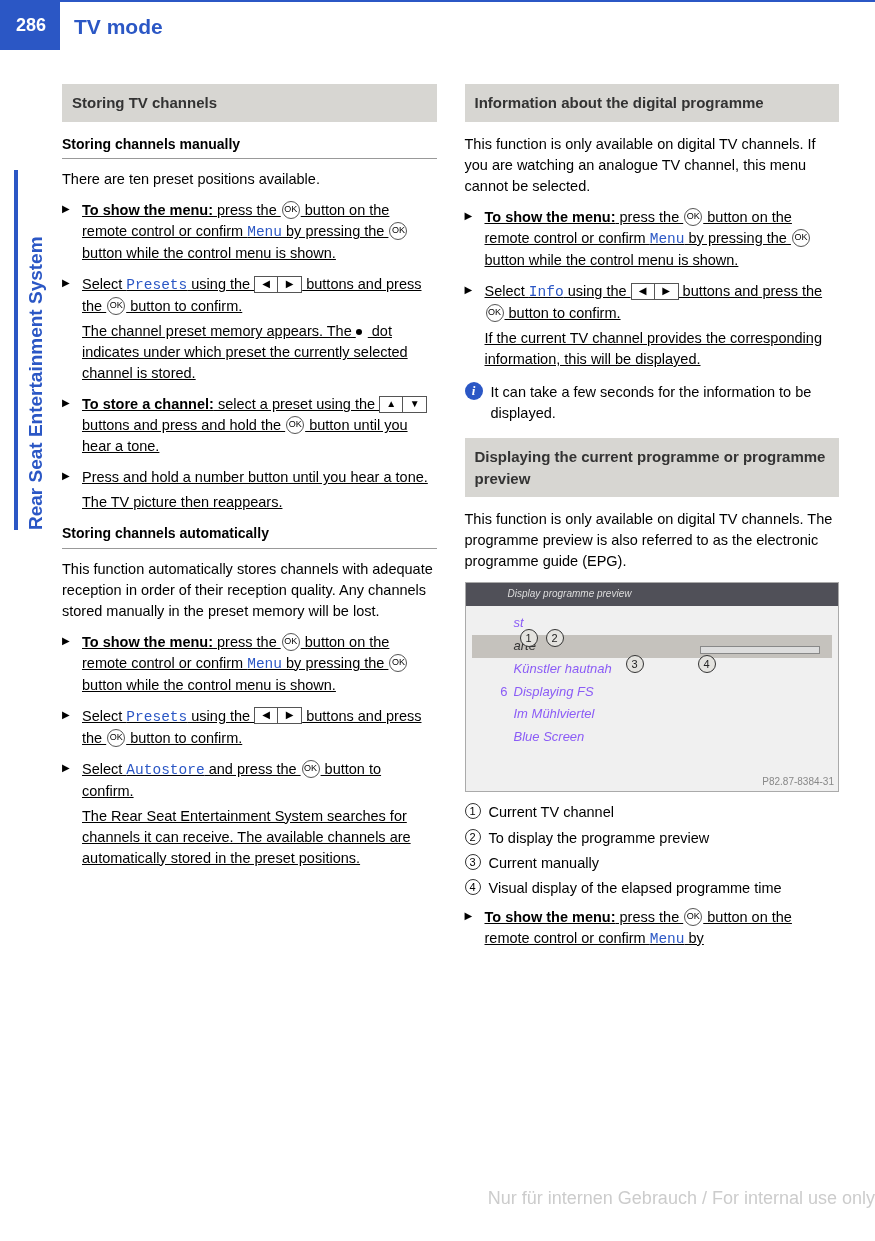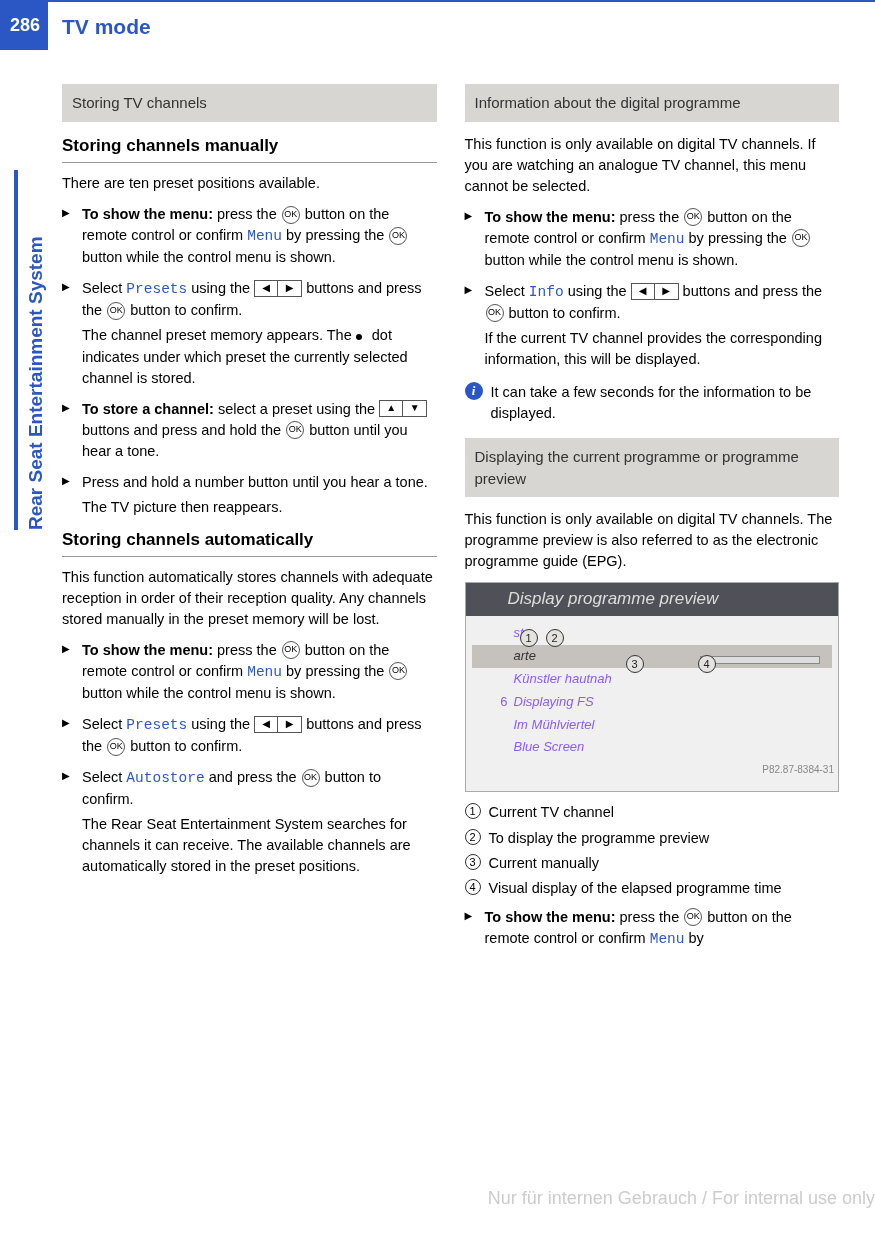--- a/index.html
+++ b/index.html
@@ -22,21 +22,21 @@
       height: 56px;
       position: relative;
     }
     .page-num {
       display: inline-block;
       background: #2b57c5;
       color: #fff;
       font-weight: bold;
       font-size: 18px;
       padding: 12px 14px 12px 10px;
-      width: 48px;
+      width: 60px;
       text-align: right;
       vertical-align: top;
     }
     .header-title {
       display: inline-block;
       color: #2b57c5;
       font-weight: bold;
       font-size: 21px;
       padding: 12px 0 0 10px;
       vertical-align: top;
@@ -73,41 +73,42 @@
     .content {
       display: flex;
       gap: 28px;
       padding: 28px 36px 0 62px;
     }
     .col {
       width: 50%;
     }
     .section-bar {
       background: #d7d6d2;
-      font-weight: normal;
+      font-weight: bold;
       padding: 8px 10px;
       margin-bottom: 12px;
       font-size: 15px;
       color: #333;
     }
     .subhead {
       font-weight: bold;
       border-bottom: 1px solid #999;
       padding-bottom: 4px;
       margin-top: 6px;
       margin-bottom: 10px;
-      font-size: 17px;
+      font-size: 14px;
     }
     .para {
       margin-bottom: 10px;
     }
     .bullet-item {
       position: relative;
       padding-left: 20px;
       margin-bottom: 10px;
+      text-decoration: underline;
     }
     .bullet-item::before {
       content: "▶";
       position: absolute;
       left: 0;
       top: 2px;
       font-size: 10px;
     }
     .or-line {
       margin-bottom: 8px;
@@ -185,21 +186,21 @@
       margin: 6px 0 10px;
       position: relative;
       height: 210px;
       font-size: 13px;
       color: #555;
     }
     .fig-header {
       background: #505058;
       color: #ddd;
       padding: 4px 8px 4px 42px;
-      font-size: 17px;
+      font-size: 10px;
       font-style: italic;
     }
     .fig-body {
       padding: 6px 6px 6px 6px;
     }
     .fig-row {
       padding: 2px 6px 2px 42px;
       font-style: italic;
       color: #8b5cf6;
       position: relative;
@@ -242,21 +243,21 @@
       right: 12px;
       top: 50%;
       height: 8px;
       width: 120px;
       background: #ddd;
       border: 1px solid #888;
     }
     .fig-attr {
       position: absolute;
       right: 4px;
-      bottom: 14px;
+      bottom: 2px;
       font-size: 10px;
       color: #888;
       font-style: normal;
     }
     .legend-item {
       position: relative;
       padding-left: 24px;
       margin-bottom: 4px;
     }
     .legend-num {

